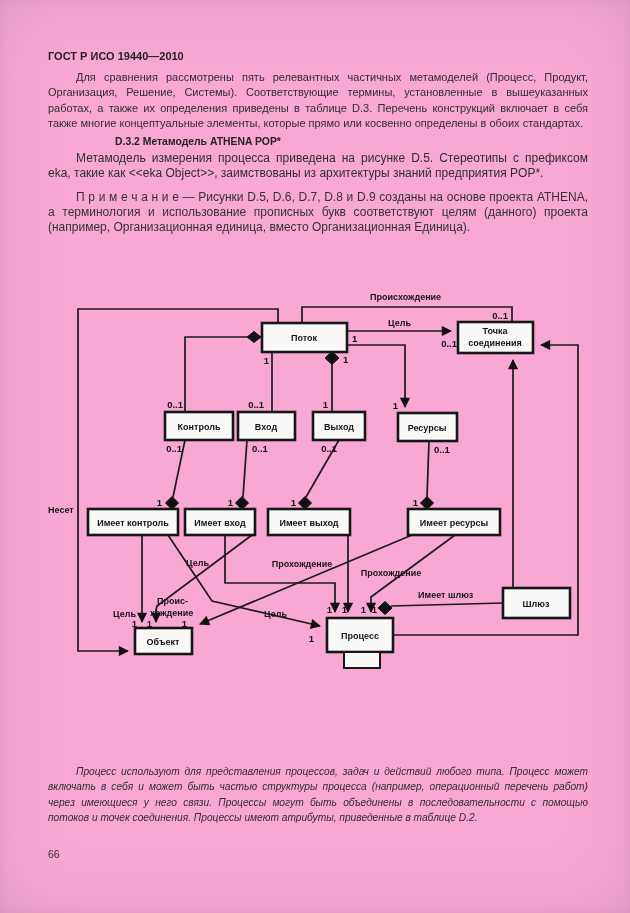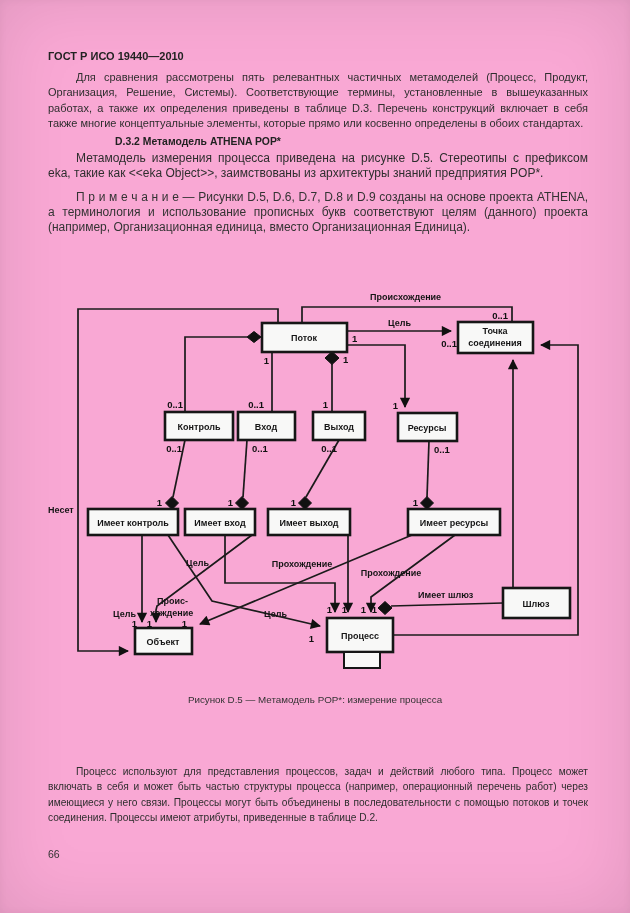--- a/index.html
+++ b/index.html
@@ -5,21 +5,21 @@
   html,body{margin:0;padding:0;}
   body{width:630px;height:913px;background:#e9e9e8;font-family:"Liberation Sans",sans-serif;}
   .page{position:relative;width:630px;height:913px;background:#f9a8d4;overflow:hidden;
         box-shadow:inset 0 0 70px rgba(0,0,0,0.10), inset 0 0 8px rgba(0,0,0,0.05);}
   .txt{position:absolute;color:#2e2e2e;text-align:justify;}
   .hdr{position:absolute;left:48px;top:50px;font-size:11px;font-weight:bold;color:#222;}
   .p1{left:48px;top:70px;width:540px;font-size:11px;line-height:15.4px;text-indent:28px;}
   .h32{position:absolute;left:76px;top:136px;font-size:10.4px;font-weight:bold;color:#222;padding-left:39px;}
   .p2{left:48px;top:151px;width:540px;font-size:12px;line-height:15.4px;text-indent:28px;}
   .note{left:48px;top:190px;width:540px;font-size:12px;line-height:15px;text-indent:28px;color:#333;}
-  .p3{left:48px;top:764px;width:540px;font-size:10.2px;line-height:15.4px;text-indent:28px;}
+  .p3{left:48px;top:764px;width:540px;font-size:10.2px;line-height:15.4px;text-indent:28px;font-style:italic;}
   .cap{position:absolute;left:0;top:694px;width:630px;text-align:center;font-size:9.8px;color:#333;}
   .pnum{position:absolute;left:48px;top:848px;font-size:10.5px;color:#333;}
   svg{position:absolute;left:0;top:0;}
   .box{fill:#f8f8f7;stroke:#161616;stroke-width:2.6;}
   .subbox{fill:#f8f8f7;stroke:#161616;stroke-width:2;}
   .edge{fill:none;stroke:#1b1b1b;stroke-width:1.7;}
   .dia{fill:#111;stroke:#111;}
   .bl{font-family:"Liberation Sans",sans-serif;font-size:9px;font-weight:700;fill:#151515;text-anchor:middle;}
   .el{font-family:"Liberation Sans",sans-serif;font-size:9px;font-weight:700;fill:#151515;}
   .ml{font-family:"Liberation Sans",sans-serif;font-size:9.5px;font-weight:700;fill:#111;}
@@ -159,17 +159,16 @@
     <text class="ml" x="137" y="627" text-anchor="end">1</text>
     <text class="ml" x="152" y="627" text-anchor="end">1</text>
     <text class="ml" x="187" y="627" text-anchor="end">1</text>
     <text class="ml" x="314" y="642" text-anchor="end">1</text>
     <text class="ml" x="332" y="613" text-anchor="end">1</text>
     <text class="ml" x="347" y="613" text-anchor="end">1</text>
     <text class="ml" x="366" y="613" text-anchor="end">1</text>
     <text class="ml" x="377" y="613" text-anchor="end">1</text>
   </svg>
 
-  <div class="cap">Рисунок D.5 — Метамодель POP*: измерение процесса</div>
   <div class="txt p3">Процесс используют для представления процессов, задач и действий любого типа. Процесс может включать в себя и может быть частью структуры процесса (например, операционный перечень работ) через имеющиеся у него связи. Процессы могут быть объединены в последовательности с помощью потоков и точек соединения. Процессы имеют атрибуты, приведенные в таблице D.2.</div>
   <div class="pnum">66</div>
 
 </div>
 
 </body></html>

